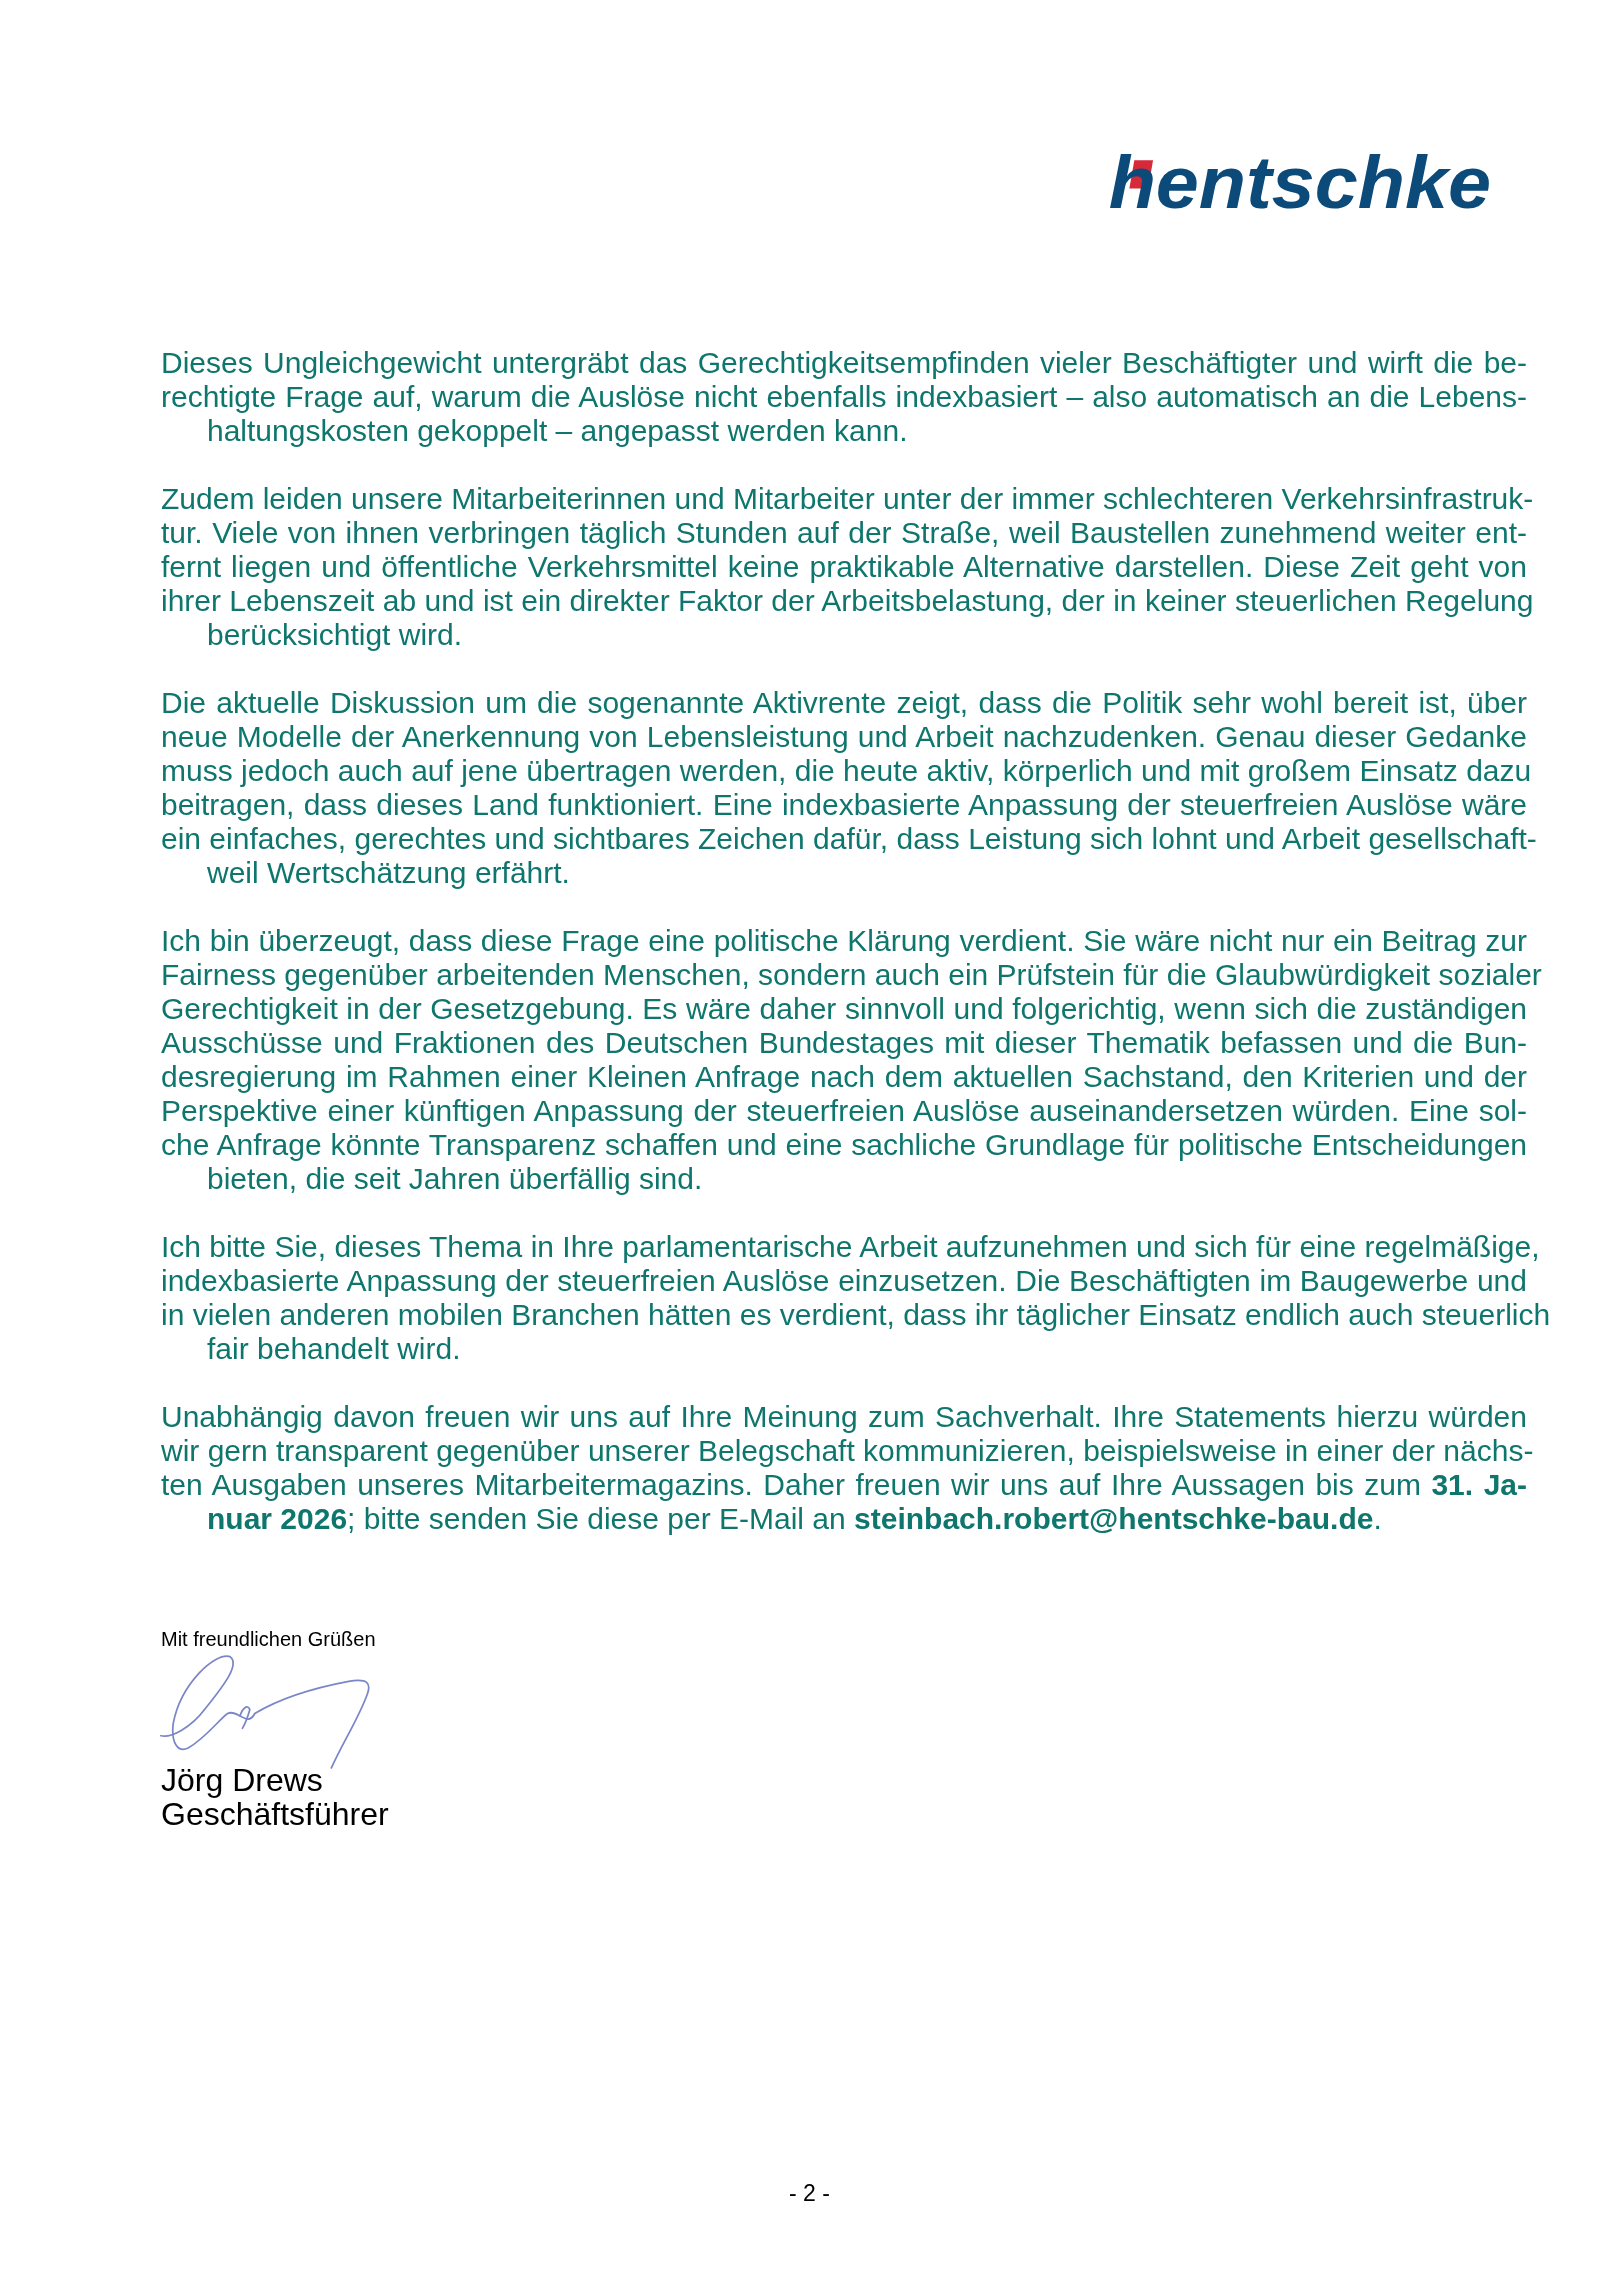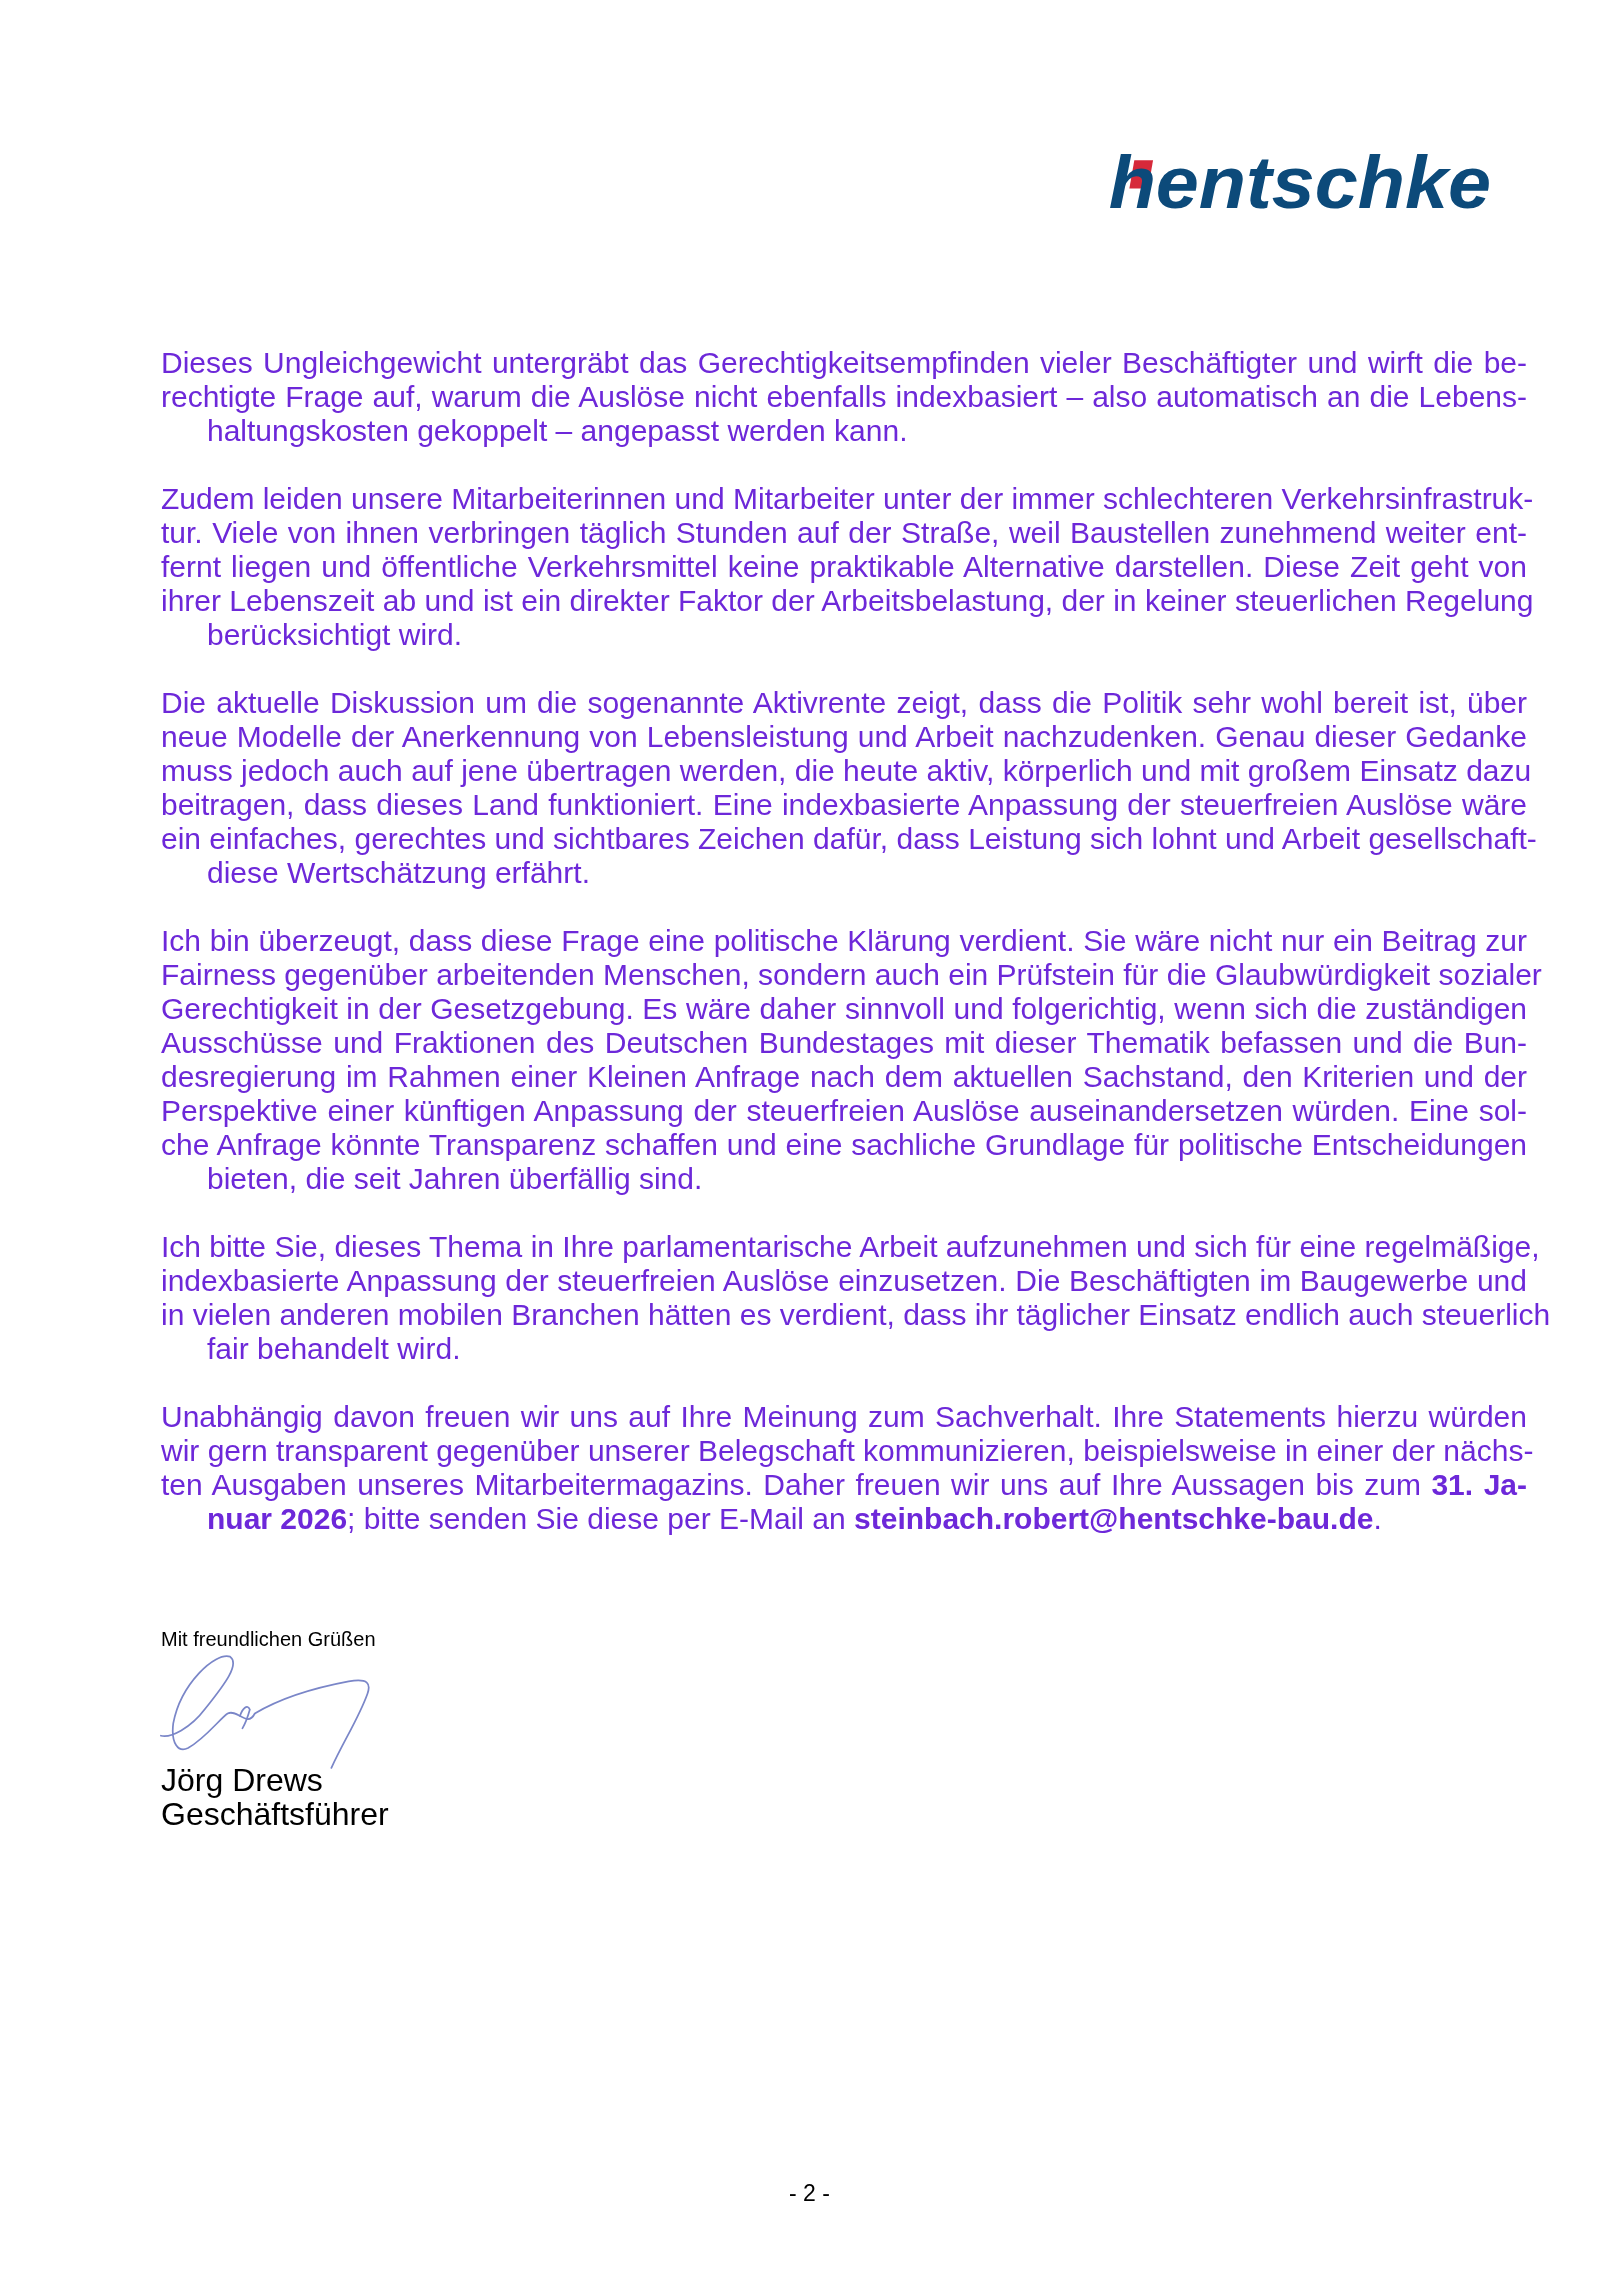--- a/index.html
+++ b/index.html
@@ -5,21 +5,21 @@
     html, body { margin: 0; padding: 0; background: #ffffff; }
     body { width: 1619px; height: 2295px; position: relative; overflow: hidden; }
     .page { position: absolute; left: 0; top: 0; width: 1450px; height: 2295px; background: #fff; }
 
     .logo { position: absolute; left: 1107px; top: 148px; width: 396px; height: 74px; }
     .logo svg { width: 100%; height: 100%; display: block; }
 
     .body-text {
       position: absolute; left: 161px; top: 346px; width: 1366px;
       font-family: "Liberation Sans", sans-serif;
-      font-size: 30px; line-height: 34px; color: #6d28d9;
+      font-size: 30px; line-height: 34px; color: #0f766e;
     }
     .para { margin: 0 0 34px 0; }
     .line {
       display: block; text-align: justify; text-align-last: justify;
       white-space: nowrap; overflow: visible;
     }
     .line.last { text-align-last: left; margin-left: 46px; }
     b { font-weight: bold; }
 
     .closing {
@@ -64,21 +64,21 @@
       <span class="line">fernt liegen und öffentliche Verkehrsmittel keine praktikable Alternative darstellen. Diese Zeit geht von</span>
       <span class="line">ihrer Lebenszeit ab und ist ein direkter Faktor der Arbeitsbelastung, der in keiner steuerlichen Regelung</span>
       <span class="line last">berücksichtigt wird.</span>
     </p>
     <p class="para">
       <span class="line">Die aktuelle Diskussion um die sogenannte Aktivrente zeigt, dass die Politik sehr wohl bereit ist, über</span>
       <span class="line">neue Modelle der Anerkennung von Lebensleistung und Arbeit nachzudenken. Genau dieser Gedanke</span>
       <span class="line">muss jedoch auch auf jene übertragen werden, die heute aktiv, körperlich und mit großem Einsatz dazu</span>
       <span class="line">beitragen, dass dieses Land funktioniert. Eine indexbasierte Anpassung der steuerfreien Auslöse wäre</span>
       <span class="line">ein einfaches, gerechtes und sichtbares Zeichen dafür, dass Leistung sich lohnt und Arbeit gesellschaft-</span>
-      <span class="line last">diese Wertschätzung erfährt.</span>
+      <span class="line last">weil Wertschätzung erfährt.</span>
     </p>
     <p class="para">
       <span class="line">Ich bin überzeugt, dass diese Frage eine politische Klärung verdient. Sie wäre nicht nur ein Beitrag zur</span>
       <span class="line">Fairness gegenüber arbeitenden Menschen, sondern auch ein Prüfstein für die Glaubwürdigkeit sozialer</span>
       <span class="line">Gerechtigkeit in der Gesetzgebung. Es wäre daher sinnvoll und folgerichtig, wenn sich die zuständigen</span>
       <span class="line">Ausschüsse und Fraktionen des Deutschen Bundestages mit dieser Thematik befassen und die Bun-</span>
       <span class="line">desregierung im Rahmen einer Kleinen Anfrage nach dem aktuellen Sachstand, den Kriterien und der</span>
       <span class="line">Perspektive einer künftigen Anpassung der steuerfreien Auslöse auseinandersetzen würden. Eine sol-</span>
       <span class="line">che Anfrage könnte Transparenz schaffen und eine sachliche Grundlage für politische Entscheidungen</span>
       <span class="line last">bieten, die seit Jahren überfällig sind.</span>

